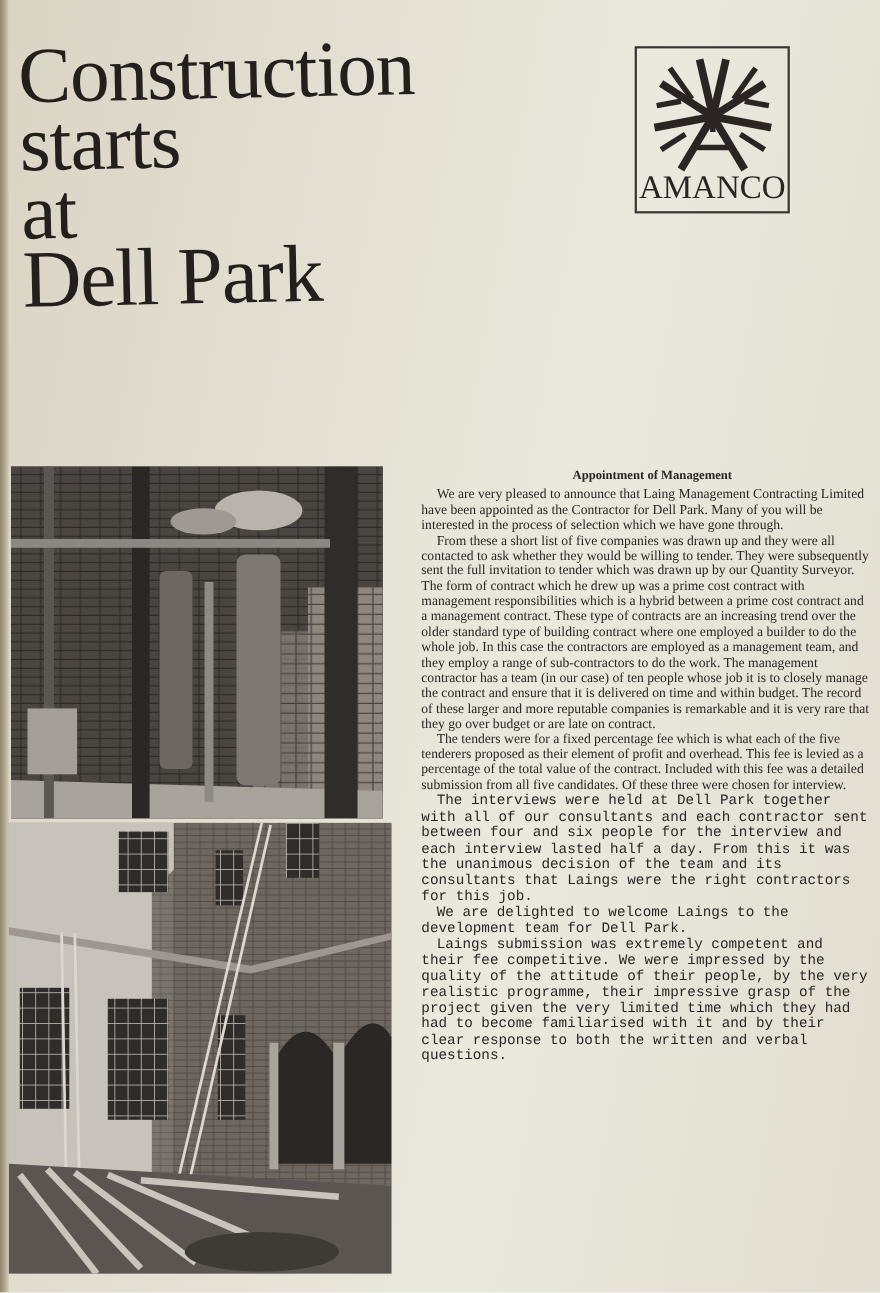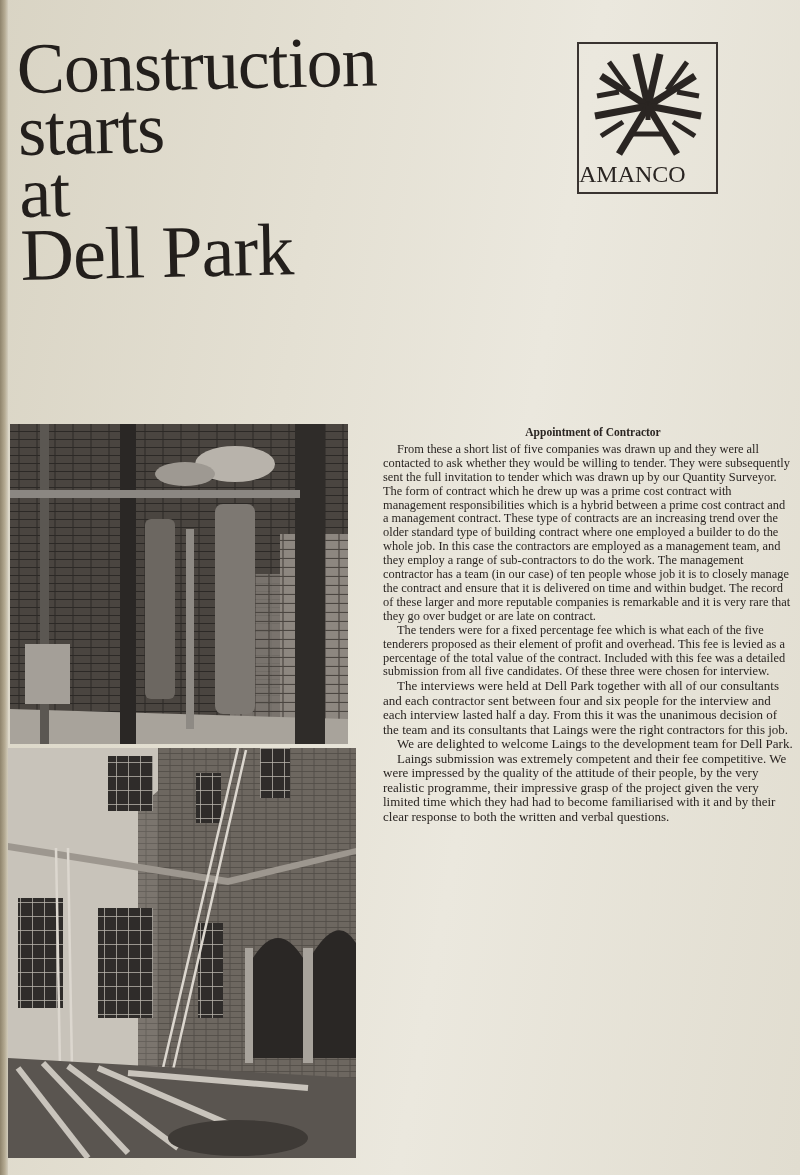--- a/index.html
+++ b/index.html
@@ -26,40 +26,40 @@
   .headline .l2 { font-size: 72px; }
   .headline .l3 { font-size: 72px; }
   .headline .l4 { font-size: 74px; }
 
   .logo {
     position: absolute; left: 577px; top: 42px; width: 141px; height: 152px;
     border: 2px solid #3a3431;
   }
   .logo svg { position: absolute; left: 10px; top: 6px; }
   .logo .logo-text {
-    position: absolute; left: 0; right: 0; bottom: 4px; 
-    font-size: 24px; letter-spacing: 0px; color: #2a2522;
+    position: absolute; left: 0; right: 0; bottom: 4px; text-align: center;
+    font-size: 30px; letter-spacing: 0px; color: #2a2522;
   }
 
   .photo {
     position: absolute; overflow: hidden; background: #3e3a37;
   }
   .photo-top { left: 10px; top: 424px; width: 338px; height: 320px; }
   .photo-bottom { left: 8px; top: 748px; width: 348px; height: 410px; background: #8c8780; }
 
   .article {
     position: absolute; left: 383px; top: 426px; width: 410px;
     font-size: 12.4px; line-height: 13.9px; color: #2a2522;
   }
   .article h2 {
     font-size: 11.5px; font-weight: bold; text-align: center;
     margin-bottom: 3px; padding-left: 10px;
   }
   .article p { text-indent: 14px; text-align: left; }
-  .article p.wide { font-size: 13px; line-height: 14.5px; }
+  .article p.wide { font-size: 13px; line-height: 14.5px; font-family: Liberation Mono, monospace; }
 </style>
 </head>
 <body>
 
 <div class="page-edge"></div>
 
 <div class="headline">
   <div class="l1">Construction</div>
   <div class="l2">starts</div>
   <div class="l3">at</div>
@@ -175,19 +175,20 @@
       <line x1="35" y1="315" x2="120" y2="405"></line>
       <line x1="60" y1="318" x2="170" y2="400"></line>
       <line x1="90" y1="320" x2="230" y2="380"></line>
       <line x1="120" y1="325" x2="300" y2="340"></line>
     </g>
     <ellipse cx="230" cy="390" rx="70" ry="18" fill="#3e3a36"></ellipse>
   </svg>
 </div>
 
 <div class="article">
-  <h2>Appointment of Contractor</h2>
+  <h2>Appointment of Management</h2>
+  <p>We are very pleased to announce that Laing Management Contracting Limited have been appointed as the Contractor for Dell Park. Many of you will be interested in the process of selection which we have gone through.</p>
   <p>From these a short list of five companies was drawn up and they were all contacted to ask whether they would be willing to tender. They were subsequently sent the full invitation to tender which was drawn up by our Quantity Surveyor. The form of contract which he drew up was a prime cost contract with management responsibilities which is a hybrid between a prime cost contract and a management contract. These type of contracts are an increasing trend over the older standard type of building contract where one employed a builder to do the whole job. In this case the contractors are employed as a management team, and they employ a range of sub-contractors to do the work. The management contractor has a team (in our case) of ten people whose job it is to closely manage the contract and ensure that it is delivered on time and within budget. The record of these larger and more reputable companies is remarkable and it is very rare that they go over budget or are late on contract.</p>
   <p>The tenders were for a fixed percentage fee which is what each of the five tenderers proposed as their element of profit and overhead. This fee is levied as a percentage of the total value of the contract. Included with this fee was a detailed submission from all five candidates. Of these three were chosen for interview.</p>
   <p class="wide">The interviews were held at Dell Park together with all of our consultants and each contractor sent between four and six people for the interview and each interview lasted half a day. From this it was the unanimous decision of the team and its consultants that Laings were the right contractors for this job.</p>
   <p class="wide">We are delighted to welcome Laings to the development team for Dell Park.</p>
   <p class="wide">Laings submission was extremely competent and their fee competitive. We were impressed by the quality of the attitude of their people, by the very realistic programme, their impressive grasp of the project given the very limited time which they had had to become familiarised with it and by their clear response to both the written and verbal questions.</p>
 </div>
 
 </body></html>

